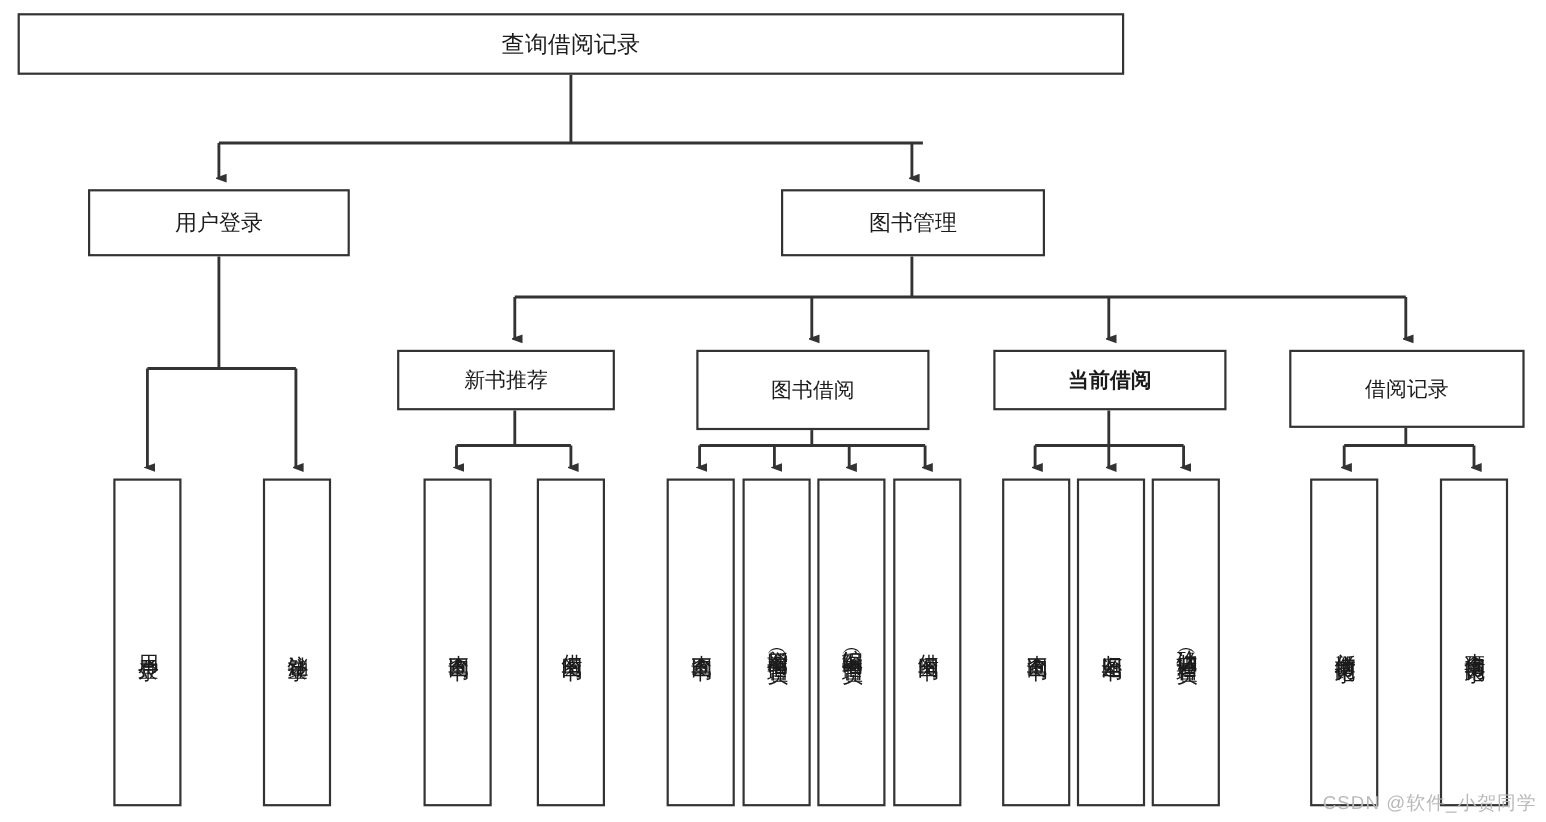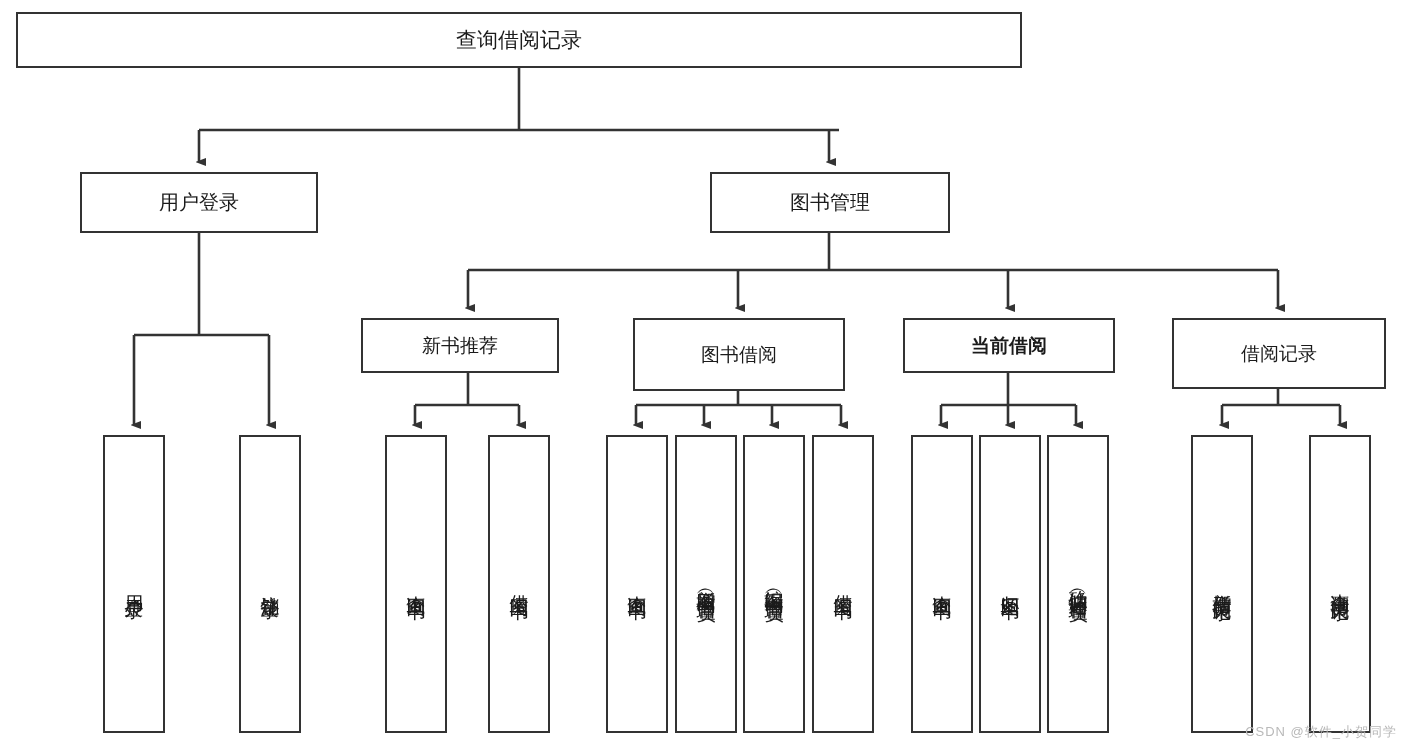--- a/index.html
+++ b/index.html
@@ -50,21 +50,21 @@
   .node.leaf .vtext{
     writing-mode:vertical-rl;
     text-orientation:upright;
     white-space:nowrap;
     display:block;
   }
   .watermark{
     position:absolute;
     right:8px;
     bottom:6px;
-    font-size:13px;
+    font-size:17px;
     color:#b9b9b9;
     letter-spacing:1px;
     white-space:nowrap;
   }
 </style>
 </head>
 <body>
 
 <div id="diagram">
 

